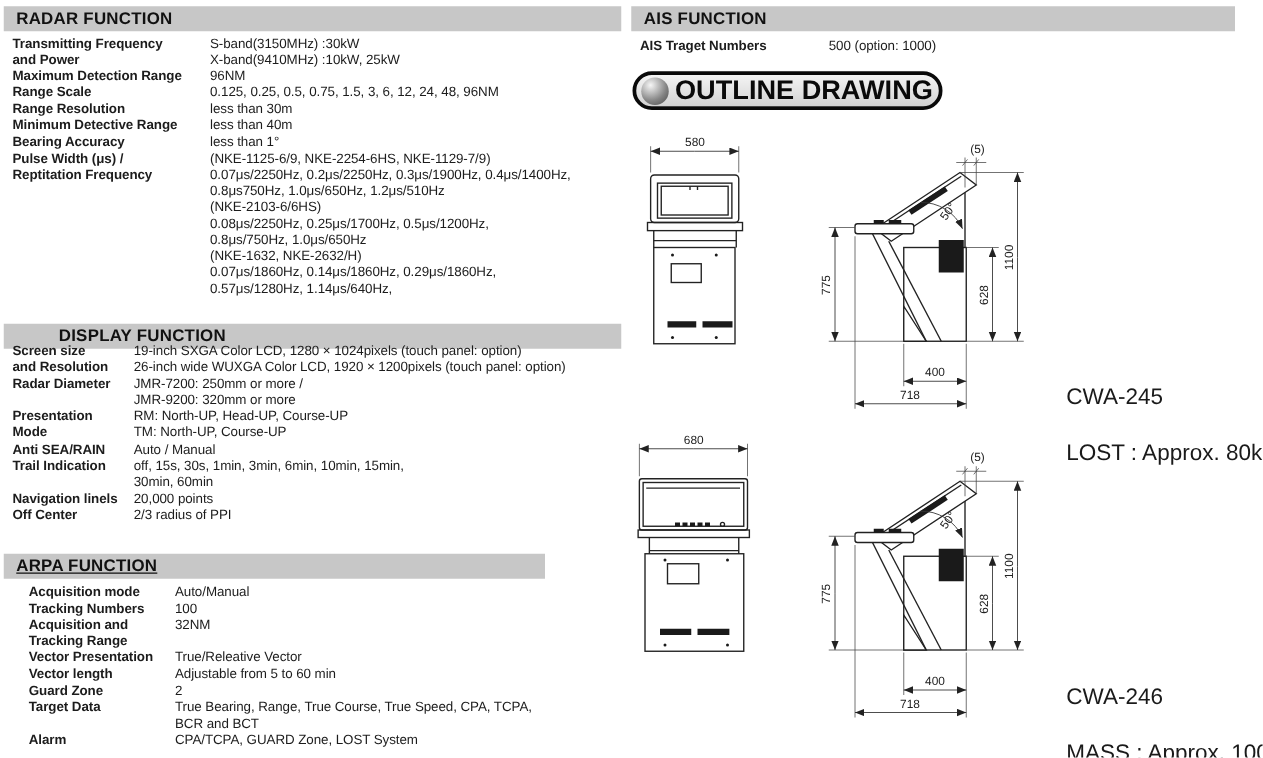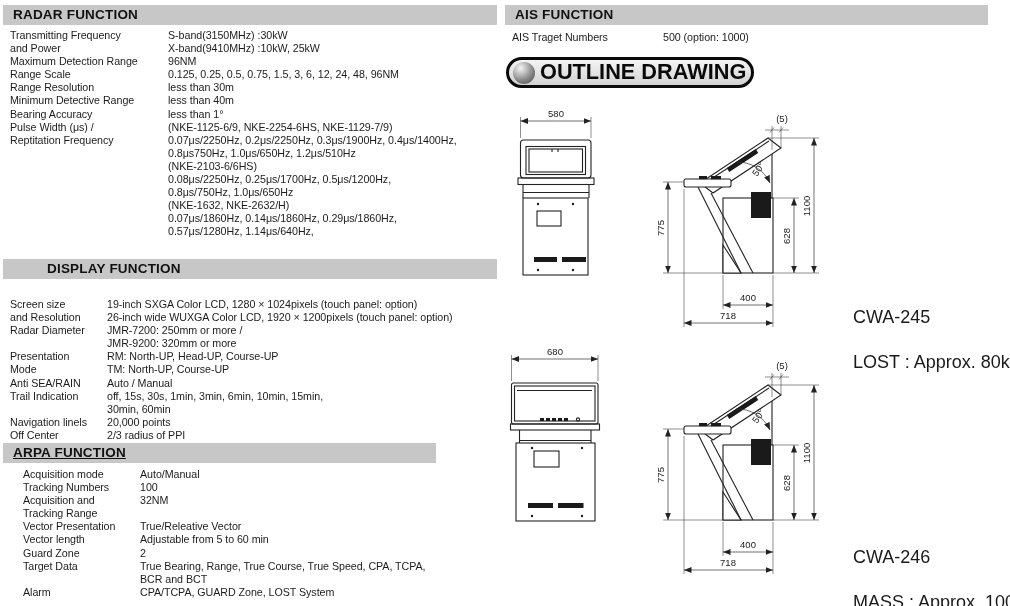--- a/index.html
+++ b/index.html
@@ -14,24 +14,24 @@
     padding-left:10px;box-sizing:border-box;letter-spacing:.2px;
     white-space:pre;
   }
   #radar-bar{left:3px;top:5px;width:494px;}
   #display-bar{left:3px;top:259px;width:494px;padding-left:44px;}
   #arpa-bar{left:3px;top:443px;width:433px;text-decoration:underline;}
   #ais-bar{left:505px;top:5px;width:483px;}
 
   .spec{position:absolute;font-size:10.7px;line-height:13.1px;letter-spacing:-0.05px;color:#1c1c1c;}
   .spec .row{display:flex;}
-  .spec .lab{flex:0 0 auto;white-space:pre;}
+  .spec .lab{flex:0 0 auto;white-space:pre;font-weight:bold;}
   .spec .val{white-space:pre;}
   #radar-spec{left:10px;top:29px;}
-  #display-spec{left:10px;top:298px;}
+  #display-spec{left:10px;top:275px;}
   #arpa-spec{left:10px;top:468px;margin-left:13px;}
   #ais-spec{left:512px;top:31px;}
   #radar-spec .lab{width:158px;}
   #display-spec .lab{width:97px;}
   #arpa-spec .lab{width:117px;}
   #ais-spec .lab{width:151px;}
 
   #outline-pill{
     position:absolute;left:506px;top:57px;width:248px;height:31px;
     box-sizing:border-box;border:3px solid #0a0a0a;border-radius:17px;

